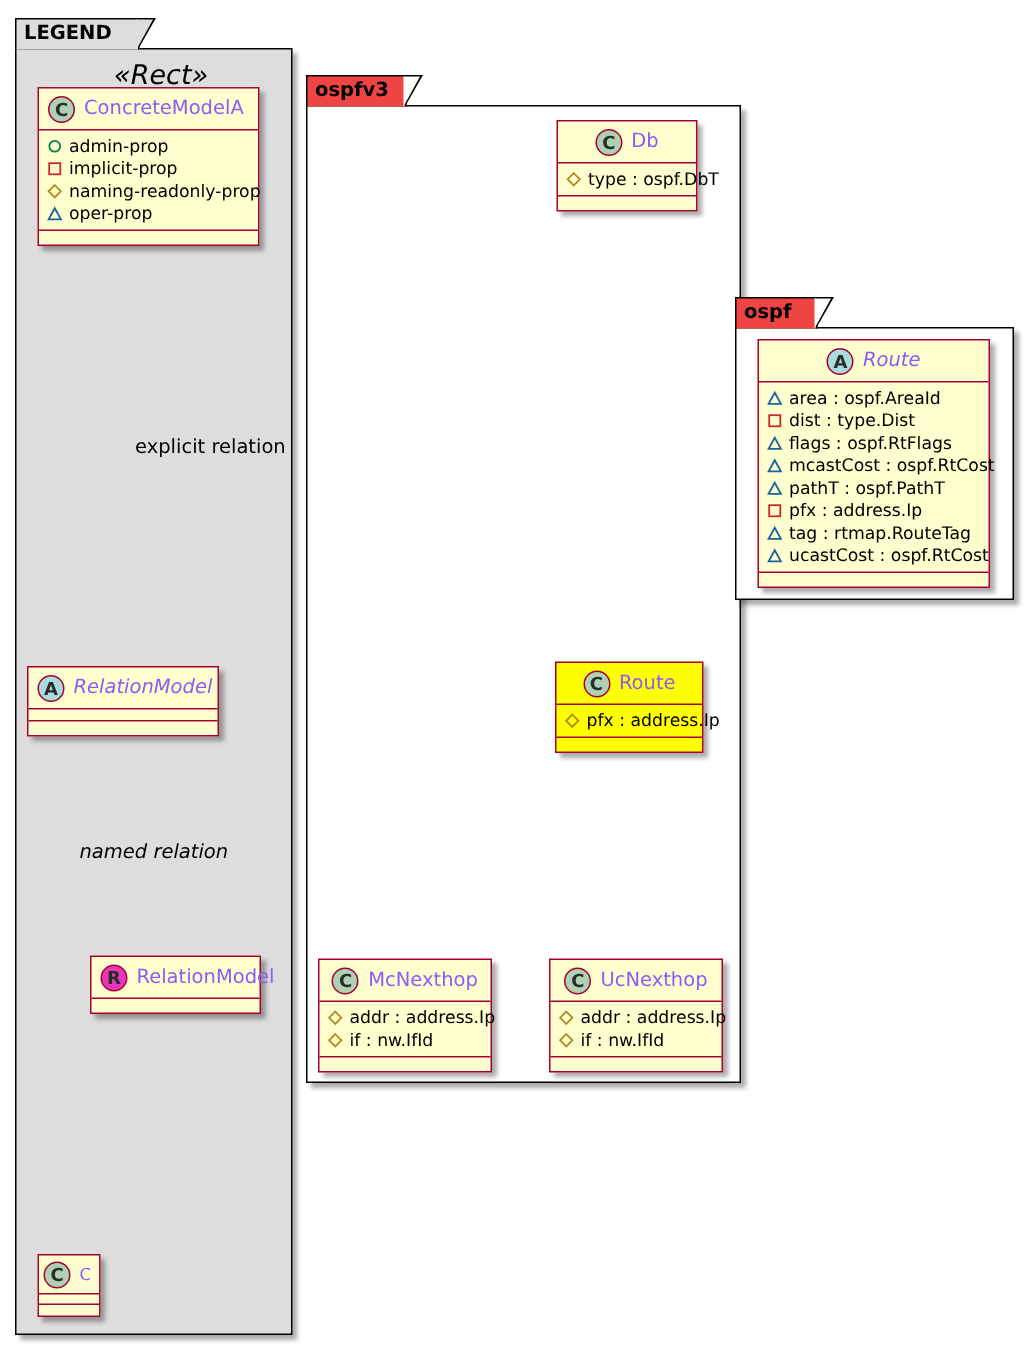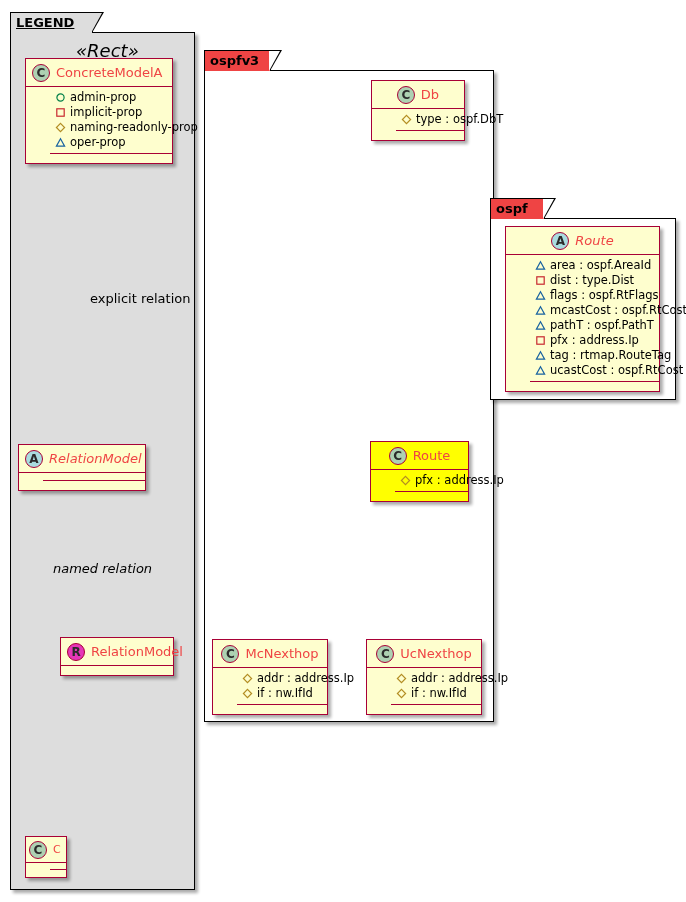--- a/index.html
+++ b/index.html
@@ -103,21 +103,21 @@
     height: 28px;
     display: flex;
     align-items: center;
     justify-content: center;
     padding: 0 6px;
     position: relative;
   }
   .cls-head.left-name { justify-content: flex-start; }
   .cls-name {
     font-size: 13px;
-    color: #ef4444;
+    color: #8b5cf6;
     white-space: nowrap;
   }
   .cls-name.italic { font-style: italic; }
   .cls-name.tiny { font-size: 11px; }
 
   .badge {
     width: 18px;
     height: 18px;
     border-radius: 50%;
     display: inline-flex;
@@ -130,21 +130,20 @@
     box-sizing: border-box;
   }
   .badge.c { background: #ADD1B2; border: 1px solid #A80036; color: #2B2B2B; }
   .badge.a { background: #A9DCDF; border: 1px solid #A80036; color: #2B2B2B; }
   .badge.r { background: #E637B8; border: 1px solid #A80036; color: #2B2B2B; }
 
   .cls-attrs {
     box-sizing: border-box;
     border-bottom: 1.5px solid #A80036;
     padding: 3px 5px 3px 5px;
-    margin-left: 24px;
   }
   .cls-attrs.empty { padding: 0; height: 8px; }
   .attr {
     font-size: 11.5px;
     color: #000;
     line-height: 15px;
     white-space: nowrap;
     display: flex;
     align-items: center;
   }
@@ -214,21 +213,21 @@
       <path d="M400,494 L408,500 L401,509 L392,502 Z" fill="#A80036" stroke="#A80036" stroke-width="1"></path>
     </g>
 
     <g>
       <path d="M418,503 L418,640" stroke="#A80036" stroke-width="1.6" fill="none"></path>
       <path d="M418,492 L424,499 L418,506 L412,499 Z" fill="#A80036" stroke="#A80036" stroke-width="1"></path>
     </g>
   </svg>
 
   <div class="package" style="left:10px; top:12px; width:190px; height:878px;">
-    <div class="pkg-tab grey" style="width:72px;text-decoration:underline;">
+    <div class="pkg-tab grey" style="width:72px;">
       <span>LEGEND</span>
     </div>
     <div class="pkg-body grey" style="top:20px; width:185px; height:858px;"></div>
   </div>
 
   <div class="pkg-stereotype" style="left:76px; top:40px;"><span>«Rect»</span></div>
 
   <div class="cls" style="left:25px; top:58px; width:148px;">
     <div class="cls-head left-name">
       <span class="badge c">C</span>

